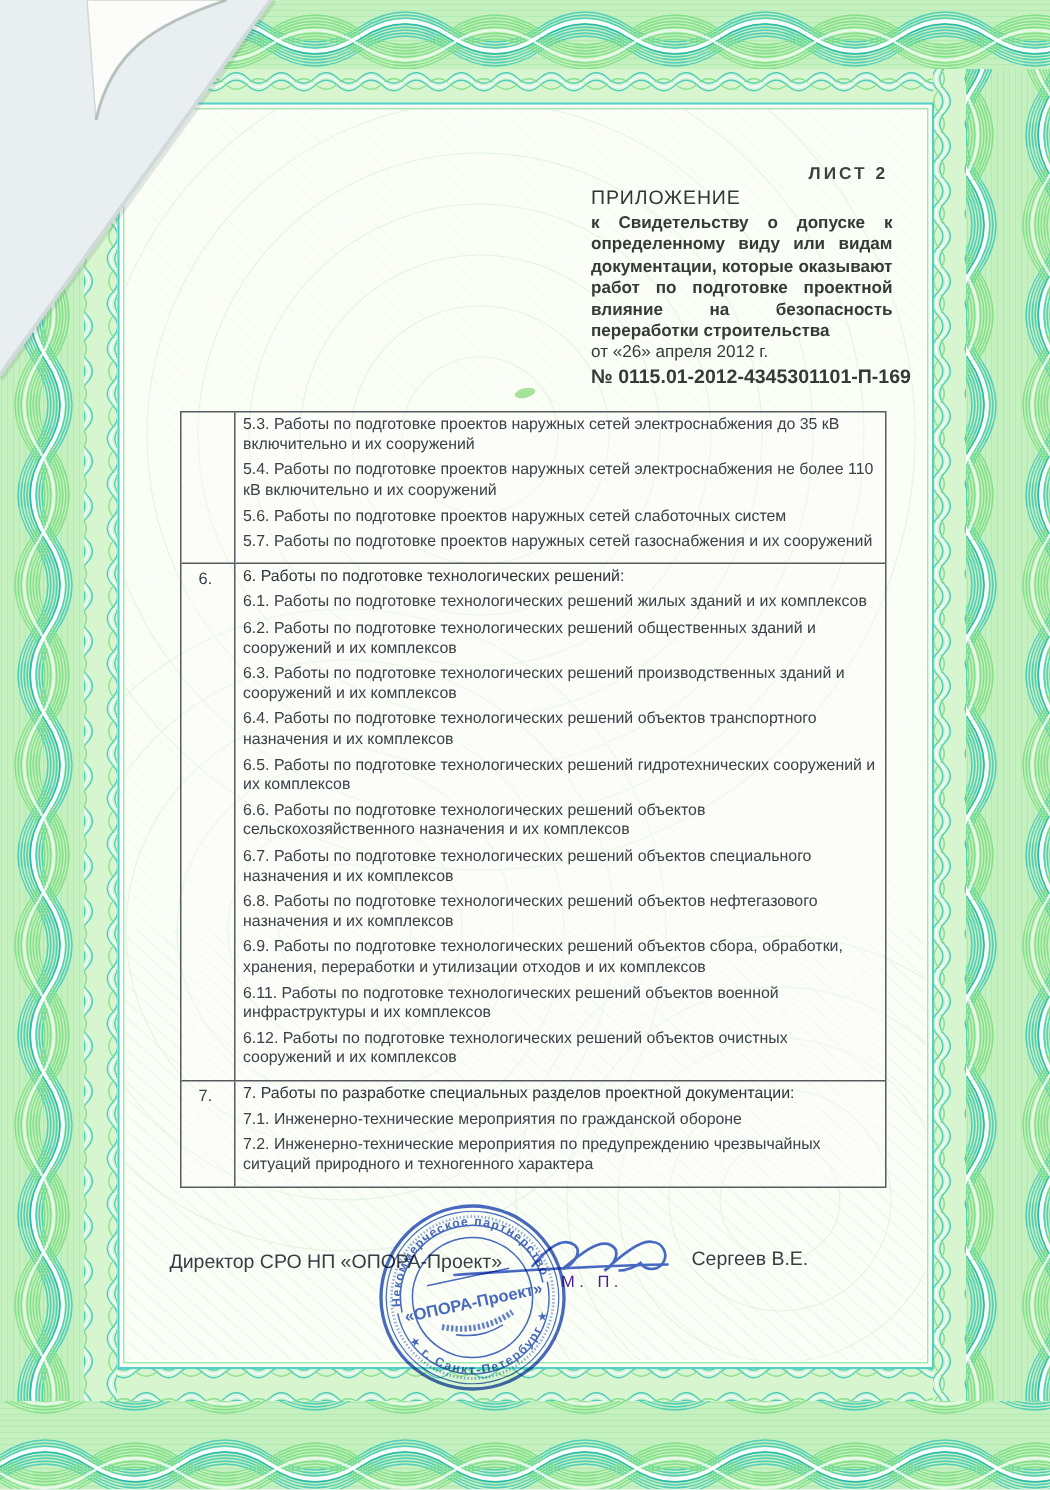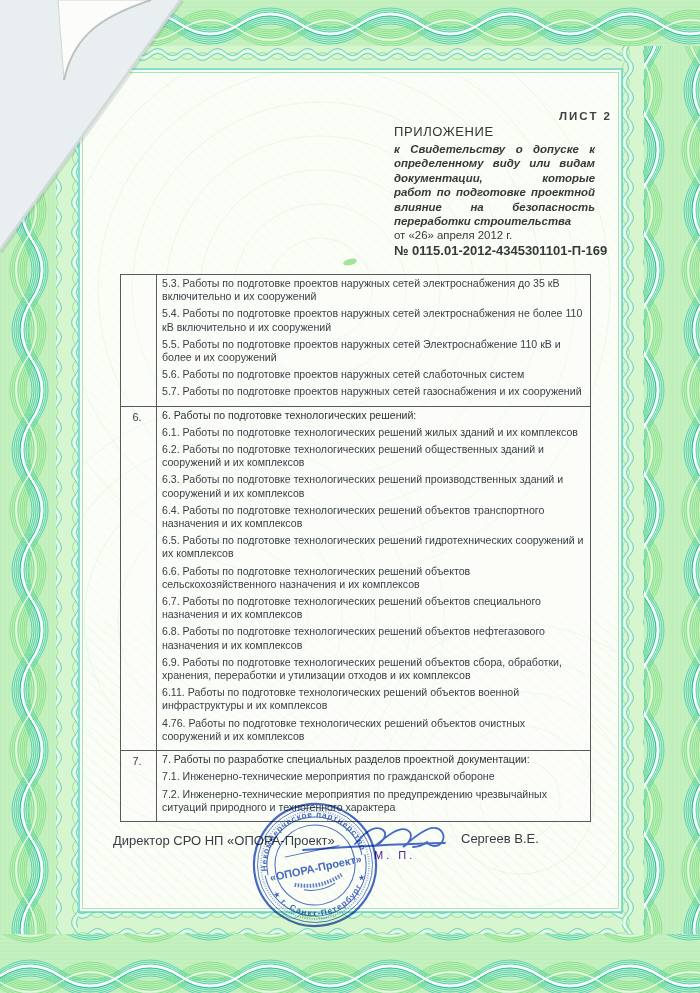--- a/index.html
+++ b/index.html
@@ -1,24 +1,24 @@
 <!DOCTYPE html>
 <html><head>
 <meta charset="utf-8">
 <style>
   html,body { margin:0; padding:0; background:#e7ecee; font-family:"Liberation Sans","DejaVu Sans",sans-serif; }
   .page { position:relative; width:700px; height:993px; background:#f3faf0; overflow:hidden; }
   .abs { position:absolute; }
   svg.borderlayer { position:absolute; left:0; top:0; z-index:0; }
 
   
-  .sheet-label { left:492px; top:110px; width:120px; text-align:right; font-size:11.5px; font-weight:bold;
+  .sheet-label { left:472px; top:110px; width:120px; text-align:right; font-size:11.5px; font-weight:bold;
                  letter-spacing:2px; color:#39423f; z-index:2; }
   .hdr-title   { left:394px; top:124px; font-size:13px; font-weight:normal; color:#2f3734; letter-spacing:.6px; z-index:2; }
-  .hdr-lines   { left:394px; top:142px; width:201px; z-index:2;font-style:italic; }
+  .hdr-lines   { left:394px; top:142px; width:201px; z-index:2; }
   .hdr-line    { text-align:justify; text-align-last:justify; font-size:11.4px; font-weight:bold;
                  color:#333b37; line-height:14.4px; height:14.4px; overflow:hidden; }
   .hdr-date    { left:394px; top:229px; font-size:11.4px; font-weight:normal; color:#333b37; z-index:2; }
   .hdr-number  { left:394px; top:243px; font-size:13px; font-weight:bold; color:#333b37; z-index:2; }
 
   
   .wtable { left:120px; top:274px; width:471px; border:1.2px solid #565b5f; z-index:2;
             background:rgba(255,255,255,0.25); box-sizing:border-box; }
   .t-section { display:grid; grid-template-columns:36px 1fr; }
   .t-section + .t-section { border-top:1.1px solid #565b5f; }
@@ -193,41 +193,40 @@
   </div>
   <div class="abs hdr-date">от «26» апреля 2012 г.</div>
   <div class="abs hdr-number">№ 0115.01-2012-4345301101-П-169</div>
 
   <div class="abs wtable" id="table-body">
     <div class="t-section">
       <div class="t-num"></div>
       <div class="t-items">
           <p class="work-item">5.3. Работы по подготовке проектов наружных сетей электроснабжения до 35 кВ включительно и их сооружений</p>
           <p class="work-item">5.4. Работы по подготовке проектов наружных сетей электроснабжения не более 110 кВ включительно и их сооружений</p>
-          <p class="work-item">5.5. Работы по подготовке проектов наружных сетей Электроснабжение 110 кВ и более и их сооружений</p>
           <p class="work-item">5.6. Работы по подготовке проектов наружных сетей слаботочных систем</p>
           <p class="work-item">5.7. Работы по подготовке проектов наружных сетей газоснабжения и их сооружений</p>
         </div>
     </div>
 
     <div class="t-section">
       <div class="t-num">6.</div>
       <div class="t-items">
           <p class="work-item sec-head">6. Работы по подготовке технологических решений:</p>
           <p class="work-item">6.1. Работы по подготовке технологических решений жилых зданий и их комплексов</p>
           <p class="work-item">6.2. Работы по подготовке технологических решений общественных зданий и сооружений и их комплексов</p>
           <p class="work-item">6.3. Работы по подготовке технологических решений производственных зданий и сооружений и их комплексов</p>
           <p class="work-item">6.4. Работы по подготовке технологических решений объектов транспортного назначения и их комплексов</p>
           <p class="work-item">6.5. Работы по подготовке технологических решений гидротехнических сооружений и их комплексов</p>
           <p class="work-item">6.6. Работы по подготовке технологических решений объектов сельскохозяйственного назначения и их комплексов</p>
           <p class="work-item">6.7. Работы по подготовке технологических решений объектов специального назначения и их комплексов</p>
           <p class="work-item">6.8. Работы по подготовке технологических решений объектов нефтегазового назначения и их комплексов</p>
           <p class="work-item">6.9. Работы по подготовке технологических решений объектов сбора, обработки, хранения, переработки и утилизации отходов и их комплексов</p>
           <p class="work-item">6.11. Работы по подготовке технологических решений объектов военной инфраструктуры и их комплексов</p>
-          <p class="work-item">4.76. Работы по подготовке технологических решений объектов очистных сооружений и их комплексов</p>
+          <p class="work-item">6.12. Работы по подготовке технологических решений объектов очистных сооружений и их комплексов</p>
         </div>
     </div>
 
     <div class="t-section">
       <div class="t-num">7.</div>
       <div class="t-items">
           <p class="work-item sec-head">7. Работы по разработке специальных разделов проектной документации:</p>
           <p class="work-item">7.1. Инженерно-технические мероприятия по гражданской обороне</p>
           <p class="work-item">7.2. Инженерно-технические мероприятия по предупреждению чрезвычайных ситуаций природного и техногенного характера</p>
         </div>

